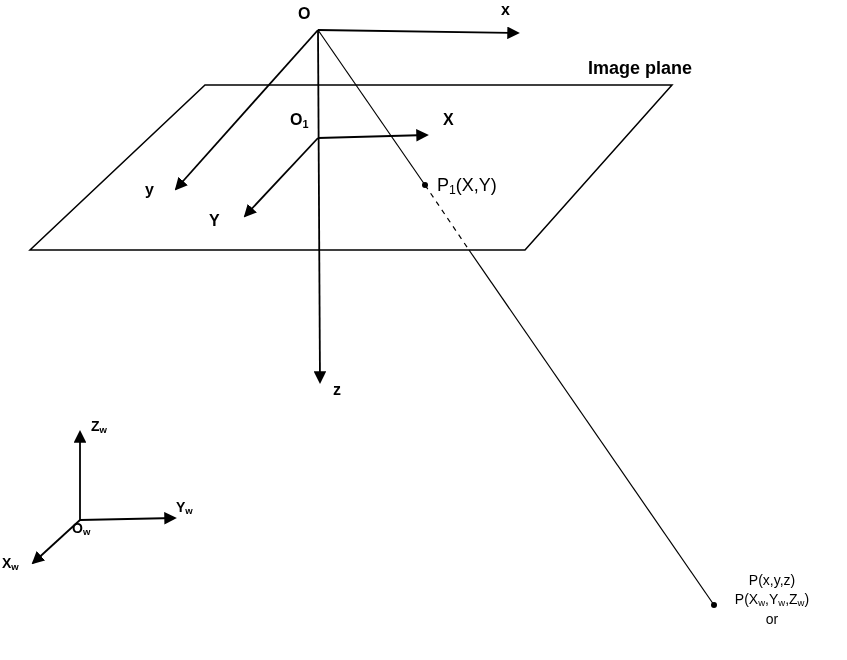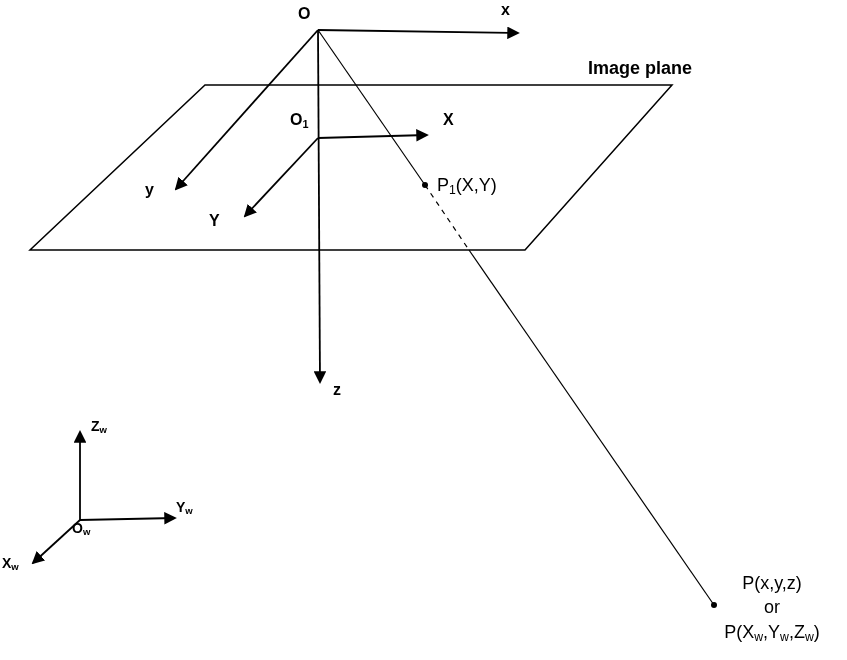--- a/index.html
+++ b/index.html
@@ -24,21 +24,21 @@
   .bold { font-weight: bold; }
   .sm { font-size: 14px; text-align: center; }
   .plane-lbl { font-size: 18px; font-weight: bold; }
   .p1-lbl { font-size: 18px; font-weight: normal; }
   .p-block {
     position: absolute;
     left: 698px;
     top: 571px;
     width: 148px;
     text-align: center;
-    font-size: 18px;
+    font-size: 14px;
     line-height: 1.35;
   }
   sub { font-size: 0.68em; vertical-align: -0.25em; }
 </style>
 </head>
 <body>
 
 <div class="stage">
 
   <svg class="canvas" width="847" height="660" viewBox="0 0 847 660">
@@ -127,20 +127,20 @@
 
   <div class="lbl bold sm" style="left:2px; top:556px;">
     <span>X</span><sub>w</sub>
   </div>
 
   <div class="p-block">
     <div>
       <span>P(x,y,z)</span>
     </div>
     <div>
-      <span>or</span>
+      <span>P(X</span><sub>w</sub><span>,Y</span><sub>w</sub><span>,Z</span><sub>w</sub><span>)</span>
     </div>
     <div>
-      <span>P(X</span><sub>w</sub><span>,Y</span><sub>w</sub><span>,Z</span><sub>w</sub><span>)</span>
+      <span>or</span>
     </div>
   </div>
 
 </div>
 
 </body></html>

